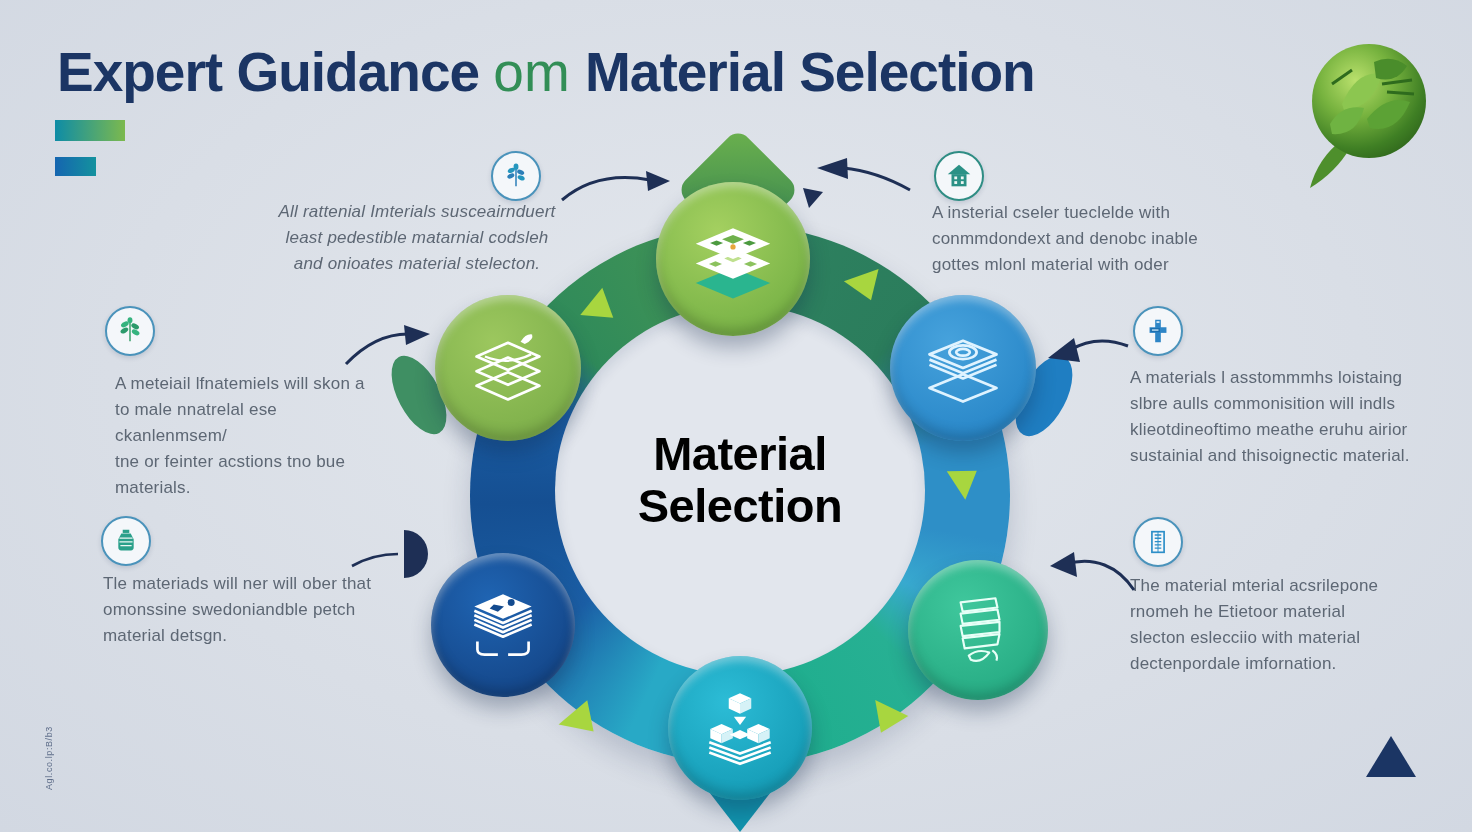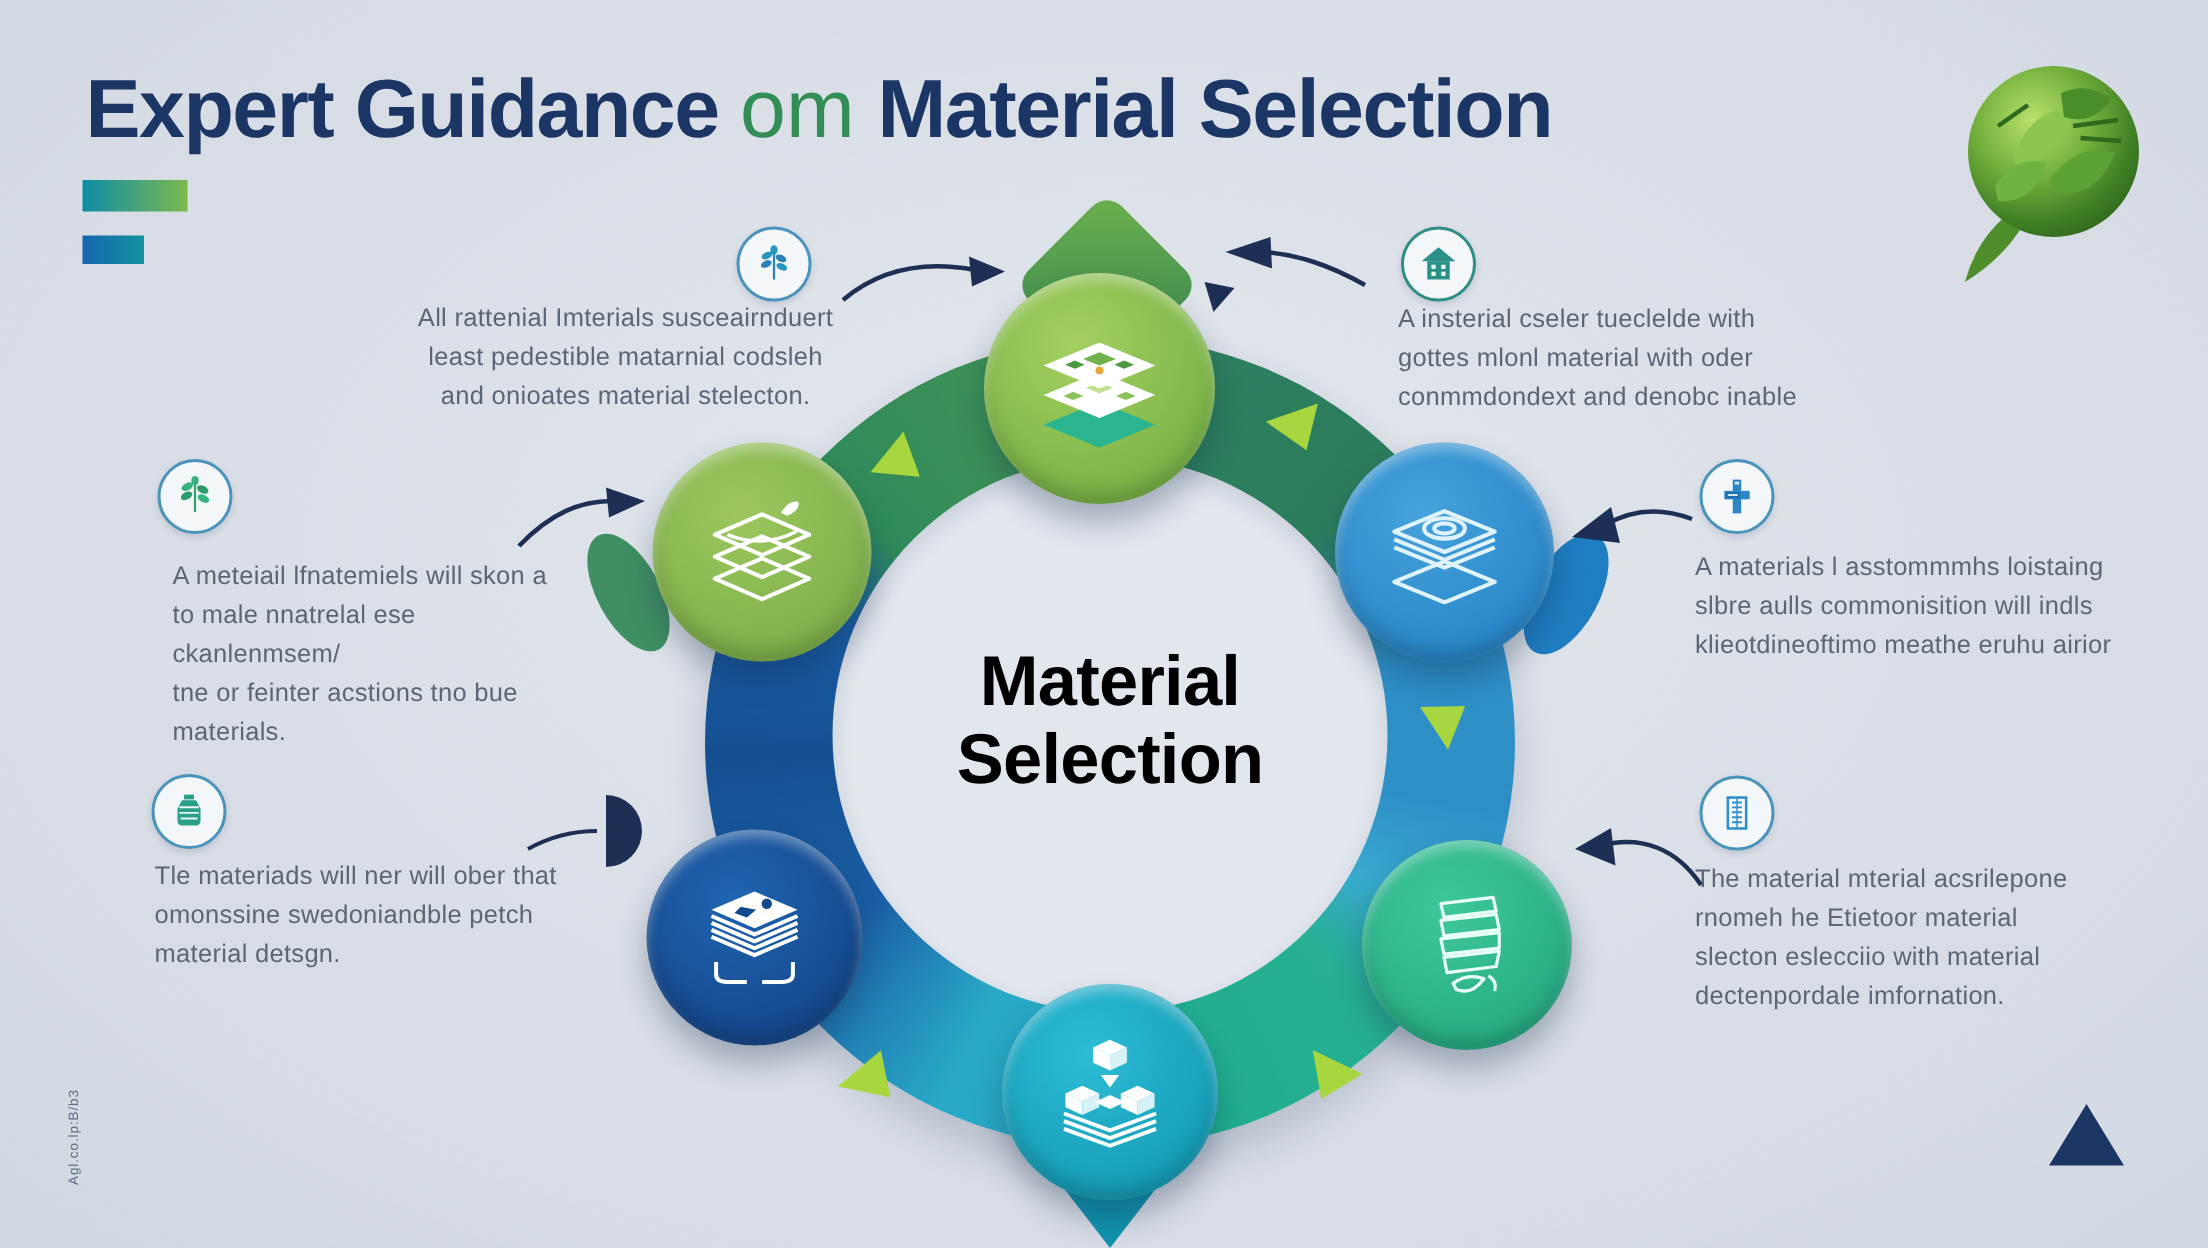--- a/index.html
+++ b/index.html
@@ -64,21 +64,21 @@
     box-shadow:0 2px 5px rgba(20,40,80,.15); }
   .ic-tl { left:491px; top:151px; }
   .ic-tr { left:934px; top:151px; border-color:#2f8d84; }
   .ic-ml { left:105px; top:306px; }
   .ic-mr { left:1133px; top:306px; }
   .ic-bl { left:101px; top:516px; }
   .ic-br { left:1133px; top:517px; }
 
   
   .callout { z-index:4; font-size:17px; line-height:26px; color:#5d6774; letter-spacing:.2px; }
-  .co-tl { left:262px; top:199px; width:310px; text-align:center; }
+  .co-tl { left:262px; top:199px; width:310px; text-align:center;font-style:italic; }
   .co-tr { left:932px; top:200px; width:270px; text-align:left; }
   .co-ml { left:115px; top:371px; width:270px; }
   .co-mr { left:1130px; top:365px; width:310px; }
   .co-bl { left:103px; top:571px; width:280px; }
   .co-br { left:1130px; top:573px; width:270px; }
 
   .arrow { z-index:4; }
 
   .side-text { left:44px; top:710px; height:80px; writing-mode:vertical-rl; transform:rotate(180deg);
     font-size:9px; color:#5f6e8a; letter-spacing:.6px; z-index:4; }
@@ -281,35 +281,36 @@
 </div>
 
 <div class="abs callout co-tl">
   <div>All rattenial Imterials susceairnduert</div>
   <div>least pedestible matarnial codsleh</div>
   <div>and onioates material stelecton.</div>
 </div>
 
 <div class="abs callout co-tr">
   <div>A insterial cseler tueclelde with</div>
+  <div>conmmdondext and denobc inable</div>
   <div>gottes mlonl material with oder</div>
-  <div>conmmdondext and denobc inable</div>
 </div>
 
 <div class="abs callout co-ml">
   <div>A meteiail lfnatemiels will skon a</div>
   <div>to male nnatrelal ese ckanlenmsem/</div>
   <div>tne or feinter acstions tno bue</div>
   <div>materials.</div>
 </div>
 
 <div class="abs callout co-mr">
   <div>A materials l asstommmhs loistaing</div>
   <div>slbre aulls commonisition will indls</div>
   <div>klieotdineoftimo meathe eruhu airior</div>
+  <div>sustainial and thisoignectic material.</div>
 </div>
 
 <div class="abs callout co-bl">
   <div>Tle materiads will ner will ober that</div>
   <div>omonssine swedoniandble petch</div>
   <div>material detsgn.</div>
 </div>
 
 <div class="abs callout co-br">
   <div>The material mterial acsrilepone</div>

